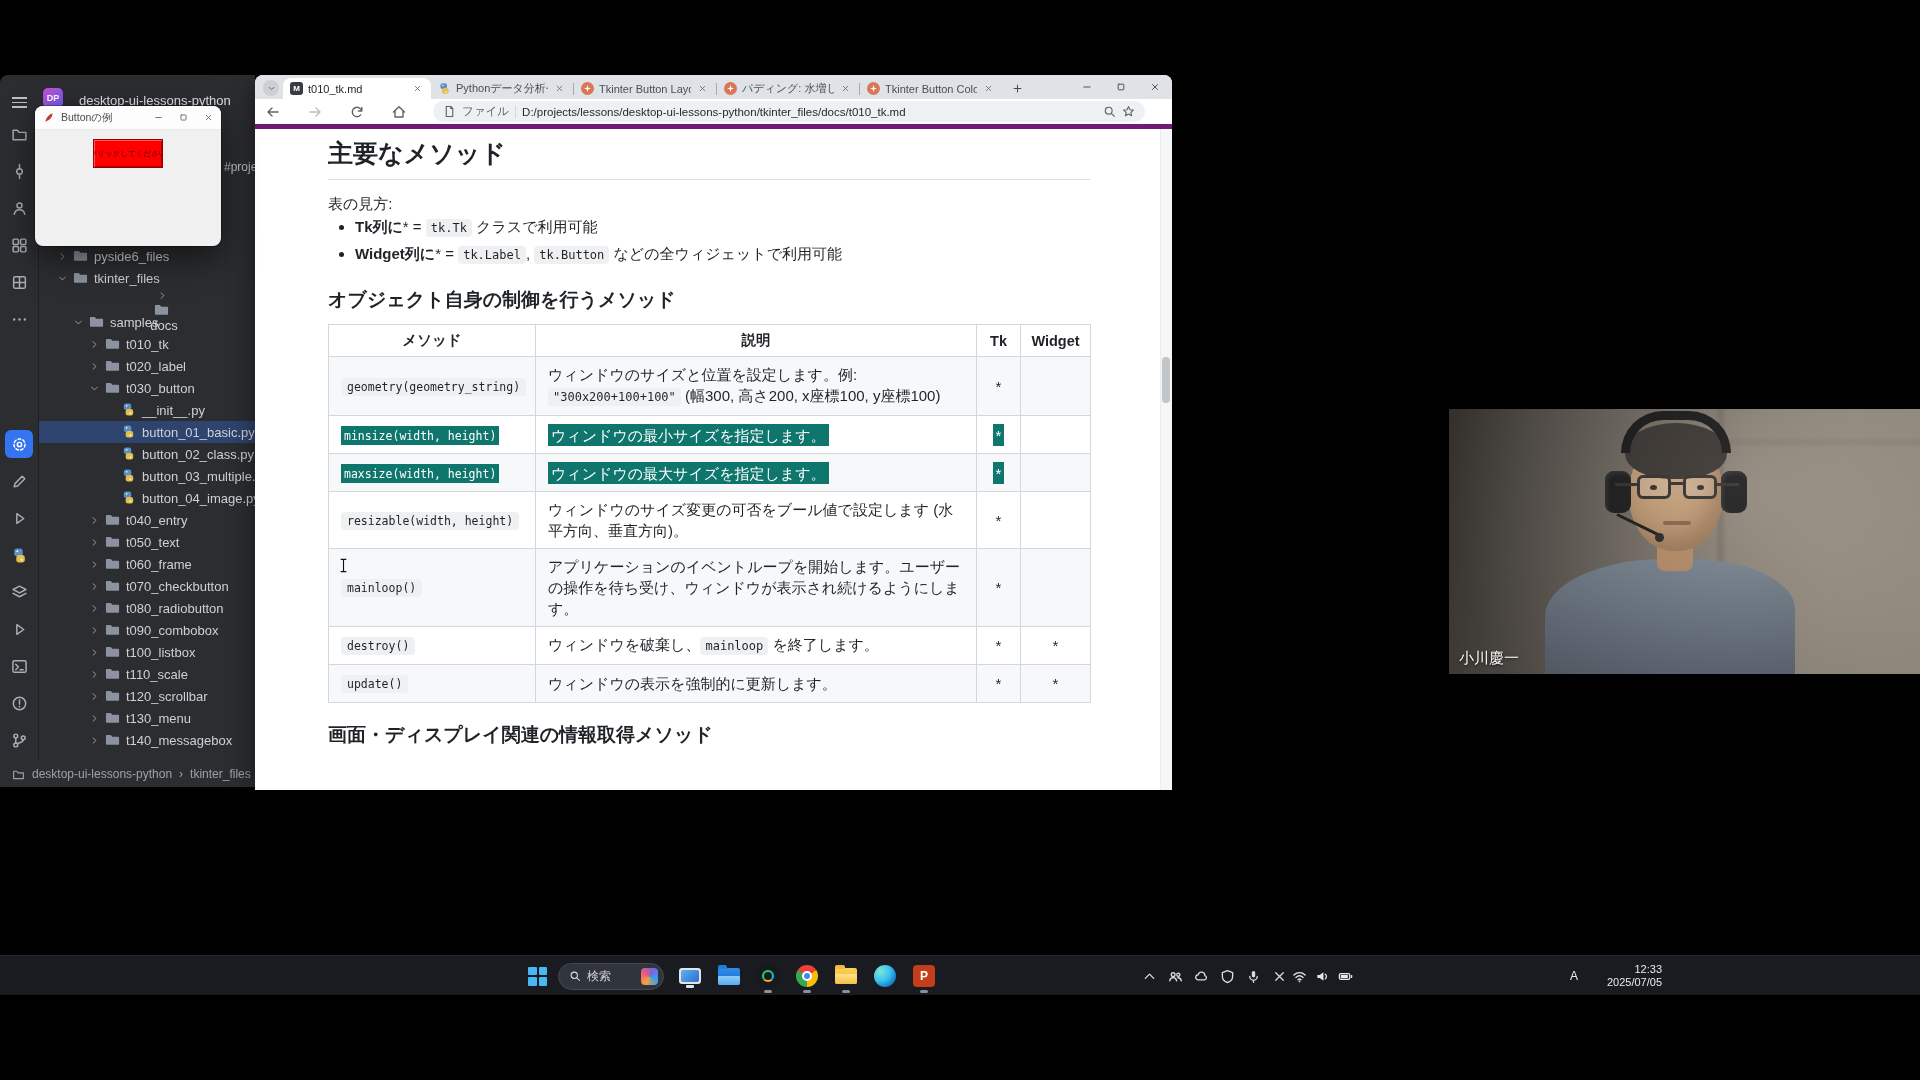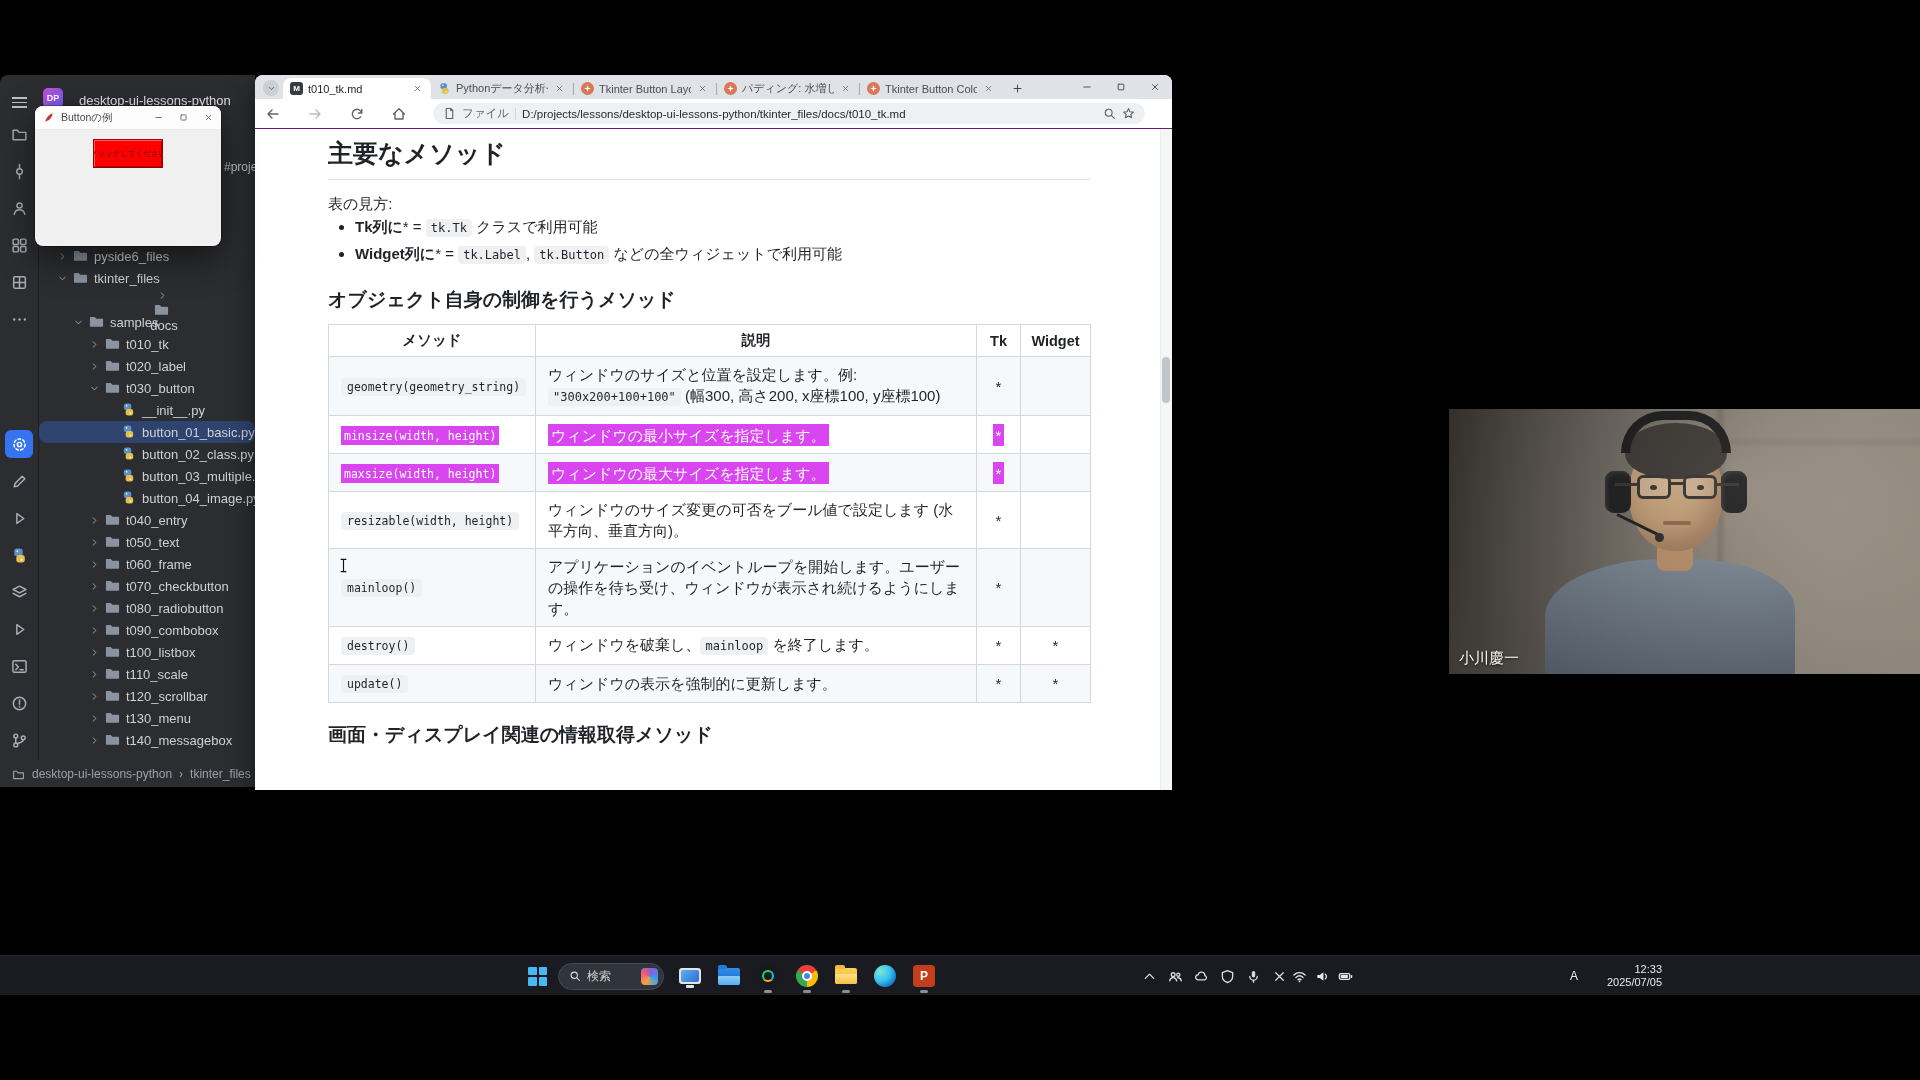--- a/index.html
+++ b/index.html
@@ -70,21 +70,21 @@
   .fv-markdown{background:#383c42;color:#fff;font-size:8px;font-weight:bold;display:flex;align-items:center;justify-content:center}
   .fv-claude{background:#d97757;border-radius:50%}
   .fv-claude::after{content:"";position:absolute;inset:3px;background:#fff;
     clip-path:polygon(50% 0,62% 38%,100% 50%,62% 62%,50% 100%,38% 62%,0 50%,38% 38%)}
   .tab-sep{width:1px;height:12px;background:#a6aab1;margin-bottom:4px;flex:none}
   #newtab{width:22px;height:22px;color:#3f4347;display:flex;align-items:center;justify-content:center;margin-left:4px}
   #newtab svg{width:11px;height:11px}
   #win-ctrls{position:absolute;right:0;top:0;height:24px;display:flex}
   .wc-btn{width:34px;height:100%;display:flex;align-items:center;justify-content:center;color:#3d4146}
   .wc-btn svg{width:10px;height:10px}
-  #toolbar{position:absolute;left:0;top:24px;right:0;height:30px;background:#fff;border-bottom:1px solid #701a75;
+  #toolbar{position:absolute;left:0;top:24px;right:0;height:30px;background:#fff;border-bottom:5px solid #701a75;
     display:flex;align-items:center;padding:0 10px;gap:26px}
   .nav-ico{width:16px;height:16px;color:#5f6368;flex:none}
   .nav-ico.disabled{color:#b9bdc2}
   #addr{width:712px;height:21px;border-radius:11px;background:#eef1f4;display:flex;align-items:center;gap:6px;
     padding:0 10px;font-size:11.5px;flex:none}
   #addr .chip{color:#5f6368;flex:none}
   #addr .divider{width:1px;height:12px;background:#d4d7db;flex:none}
   #addr .url{flex:1;color:#27292d;white-space:nowrap;overflow:hidden}
   .addr-ico{width:13px;height:13px;color:#5f6368;flex:none}
   #avatar{width:20px;height:20px;border-radius:50%;background:#e8883a;overflow:hidden;flex:none;padding:2px}
@@ -99,21 +99,21 @@
   #doc h3{font-size:19px;font-weight:bold;margin-top:19px}
   #h3-next{margin-top:19px}
   #mdtable{margin-top:11px;border-collapse:collapse;table-layout:fixed;width:762px}
   #mdtable th{border:1px solid #d0d7de;font-size:14.5px;font-weight:bold;padding:6px;text-align:center}
   #mdtable td{border:1px solid #d0d7de;font-size:15px;line-height:21px;padding:7px 12px;vertical-align:middle}
   #mdtable tr.alt td{background:#f6f8fa}
   td.method{white-space:nowrap;padding-left:14px}
   .codepill{font-family:"DejaVu Sans Mono","Liberation Mono",monospace;font-size:11.5px;background:#eef0f2;
     border-radius:4px;padding:2px 6px;color:#1f2328}
   .mono{font-family:"DejaVu Sans Mono","Liberation Mono",monospace;font-size:11.5px}
-  .sel{background:#d946ef;color:#fff;padding:2.5px 3px}
+  .sel{background:#0f766e;color:#fff;padding:2.5px 3px}
   td.star{text-align:center;padding:7px 4px}
   #scroll-track{position:absolute;right:0;top:0;width:12px;bottom:0;background:#f5f6f7;border-left:1px solid #ececed}
   #scroll-thumb{position:absolute;right:2px;top:228px;width:8px;height:46px;border-radius:4px;background:#c3c6c9}
   #cursor{position:absolute;left:84px;top:429px;width:9px;height:15px;color:#111;z-index:3}
 
   
   #taskbar{position:absolute;left:0;top:955px;width:1920px;height:40px;background:#191b20;
     border-top:1px solid rgba(255,255,255,.05);z-index:40}
   #tb-center{position:absolute;left:528px;top:0;height:40px;display:flex;align-items:center;gap:11px}
   #tb-win{width:19px;height:19px;display:grid;grid-template-columns:1fr 1fr;gap:2px}
@@ -396,21 +396,21 @@
           <span class="tr-ico">
             <svg viewBox="0 0 16 16" width="100%" height="100%">
               <rect x="3" y="1.5" width="8" height="7" rx="2.5" fill="#5b8fc7"></rect>
               <rect x="5" y="7.5" width="8" height="7" rx="2.5" fill="#e3c04e"></rect>
               <circle cx="6" cy="4" r="0.9" fill="#fff"></circle>
               <circle cx="10" cy="12" r="0.9" fill="#fff"></circle>
             </svg>
           </span>
           <span class="tr-label">__init__.py</span>
         </div>
-        <div class="trow selected" style="padding-left: 66px; border-radius: 8px;">
+        <div class="trow selected" style="padding-left: 66px;">
           <span class="tr-arrow"></span>
           <span class="tr-ico">
             <svg viewBox="0 0 16 16" width="100%" height="100%">
               <rect x="3" y="1.5" width="8" height="7" rx="2.5" fill="#5b8fc7"></rect>
               <rect x="5" y="7.5" width="8" height="7" rx="2.5" fill="#e3c04e"></rect>
               <circle cx="6" cy="4" r="0.9" fill="#fff"></circle>
               <circle cx="10" cy="12" r="0.9" fill="#fff"></circle>
             </svg>
           </span>
           <span class="tr-label">button_01_basic.py</span>

